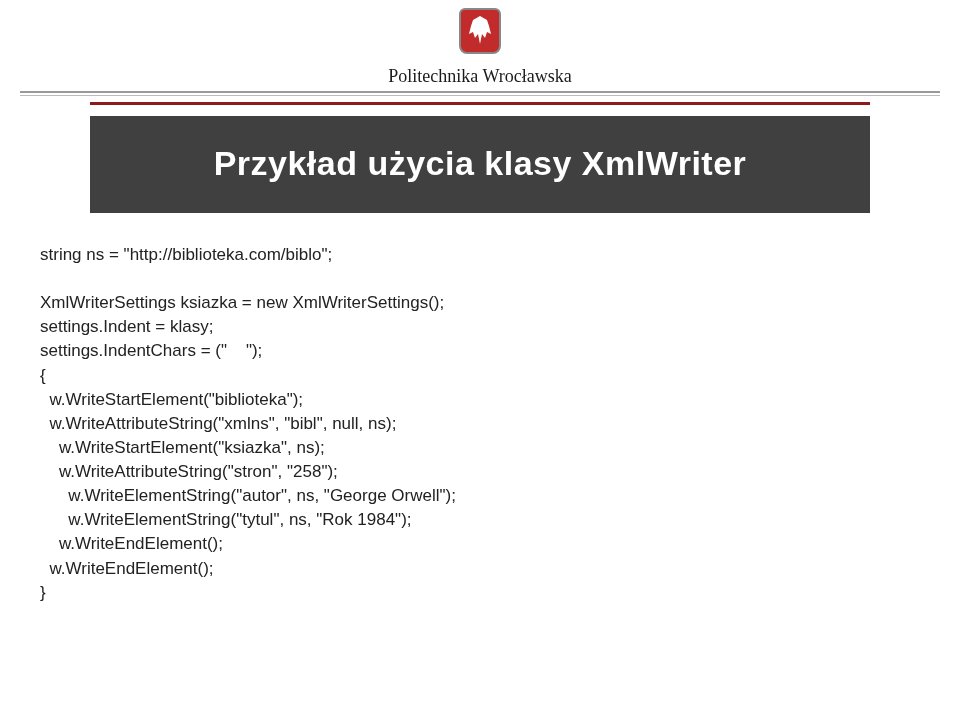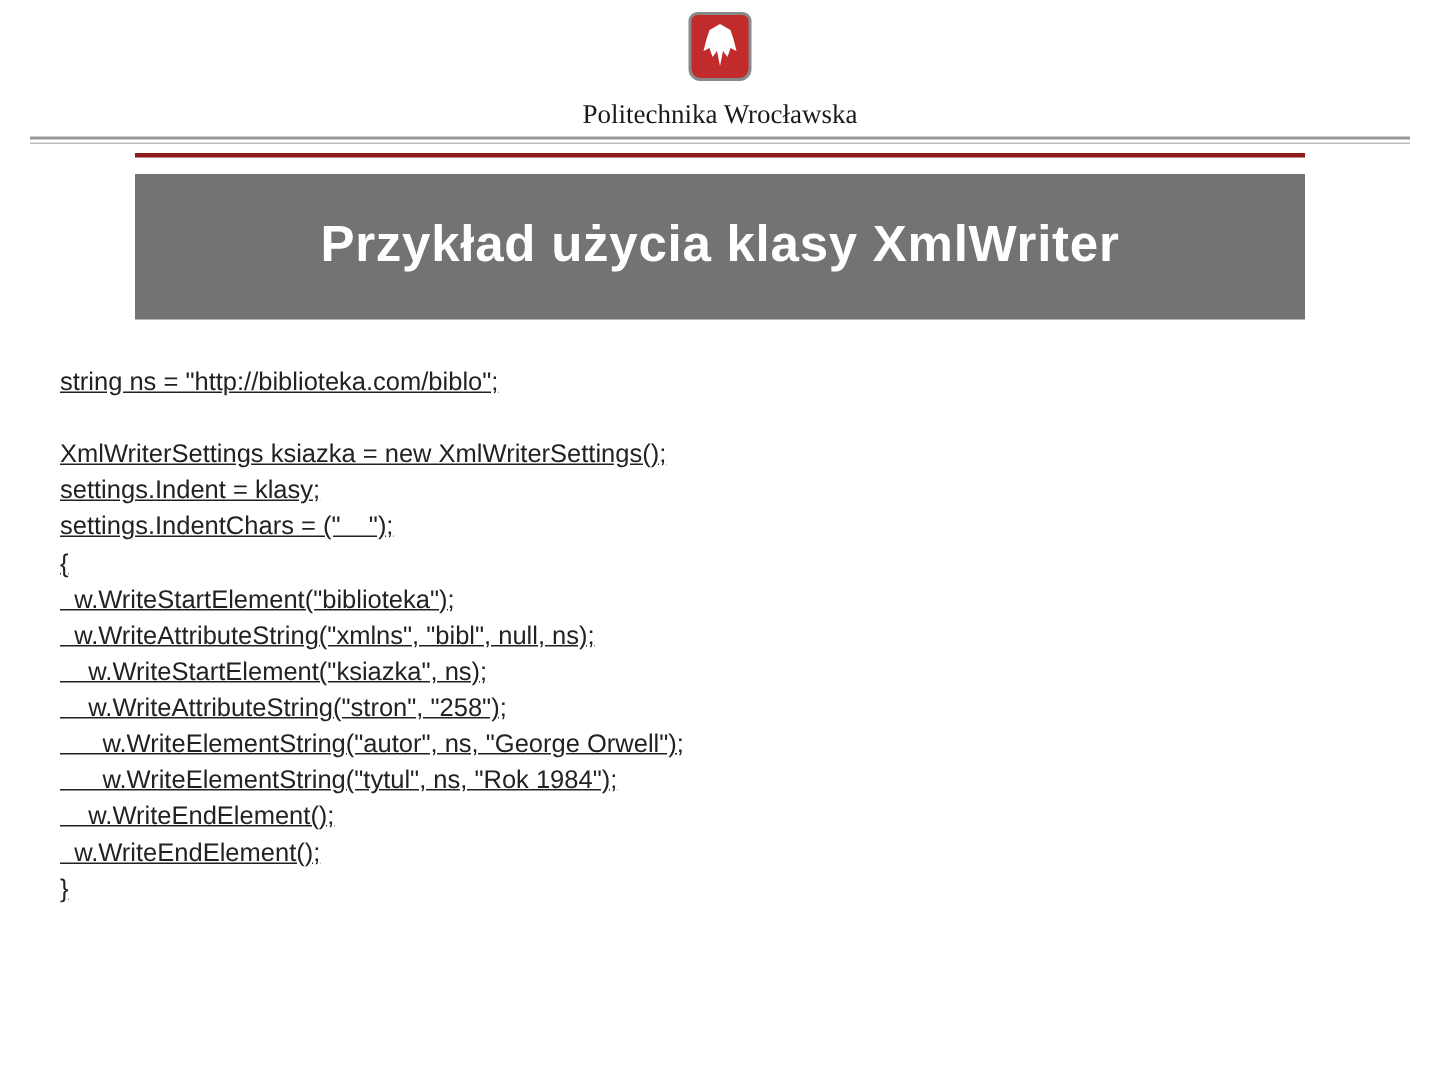--- a/index.html
+++ b/index.html
@@ -39,21 +39,21 @@
     border: none;
     border-top: 2px solid #999;
     margin: 0 20px 0 20px;
   }
   .hr2 {
     border: none;
     border-top: 1px solid #bbb;
     margin: 2px 20px 0 20px;
   }
   .title-band {
-    background: #737373;
+    background: #404040;
     margin: 20px 0 0 90px;
     width: 780px;
     padding: 28px 30px 30px 30px;
     position: relative;
   }
   .title-band::before {
     content: "";
     position: absolute;
     top: -14px;
     left: 0;
@@ -68,21 +68,21 @@
     text-align: center;
     letter-spacing: 0.5px;
   }
   .content {
     padding: 30px 40px 0 40px;
     font-size: 17px;
     line-height: 1.42;
     color: #222;
     font-family: Verdana, Arial, sans-serif;
   }
-  .code-line { white-space: pre; text-decoration: underline; }
+  .code-line { white-space: pre; }
   .blank { height: 24px; }
 </style>
 </head>
 <body>
 
 <div class="header">
   <div class="logo">
     <svg viewBox="0 0 30 34">
       <path d="M15 2 L8 6 L6 12 L4 20 L8 18 L10 24 L13 20 L15 30 L17 20 L20 24 L22 18 L26 20 L24 12 L22 6 Z" fill="#fff"></path>
       <path d="M11 8 L15 5 L19 8 L15 12 Z" fill="#fff"></path>

